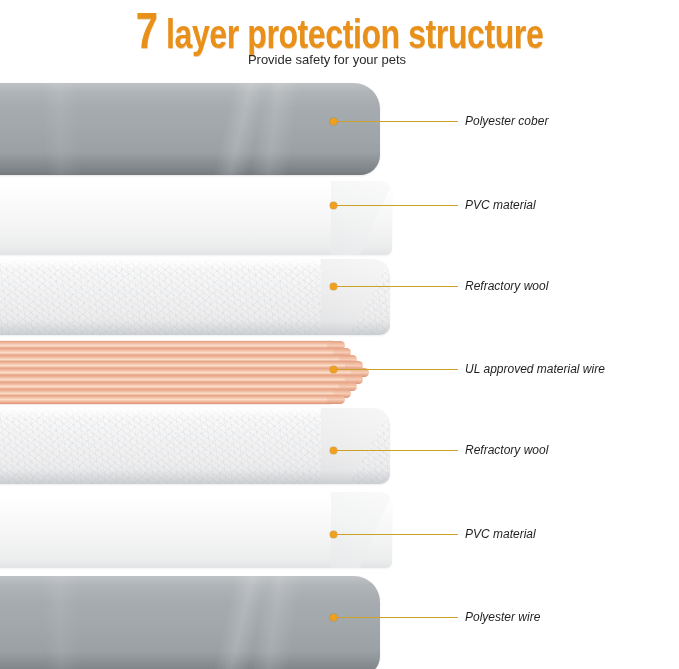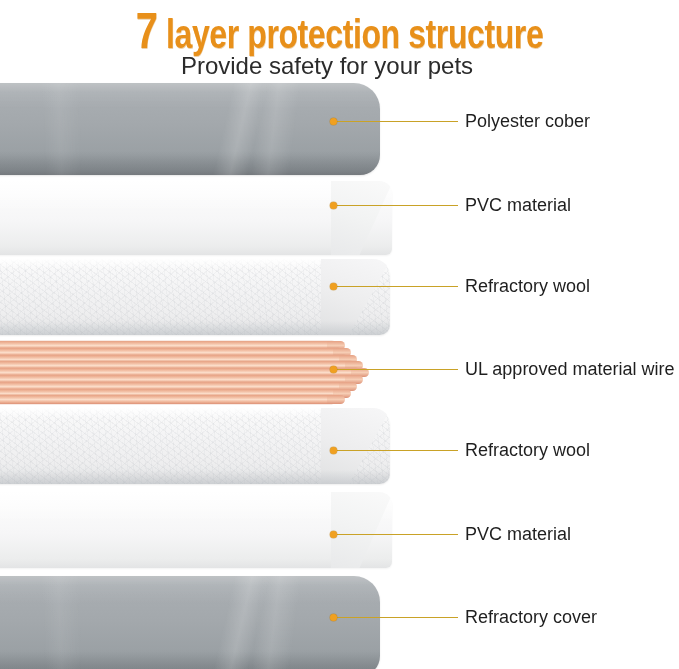--- a/index.html
+++ b/index.html
@@ -22,21 +22,21 @@
     letter-spacing:-0.5px;
     transform:scaleX(0.80);
     transform-origin:50% 50%;
     white-space:nowrap;
     text-shadow:0.5px 0.5px 0 rgba(200,120,10,.35);
   }
   .title .big{font-size:50px;}
   .subtitle{
     position:absolute;left:0;top:52px;width:654px;
     text-align:center;
-    font-size:24px;
+    font-size:13px;
     color:#2b2b2b;
     white-space:nowrap;
   }
 
   
   .layer{position:absolute;left:-40px;overflow:visible;}
 
   
   .poly{
     background:
@@ -128,23 +128,24 @@
   .dot{
     position:absolute;width:7px;height:7px;border-radius:50%;
     background:#F0A020;box-shadow:0 0 0 .5px rgba(190,125,15,.6);
     z-index:20;
   }
   .lead{
     position:absolute;height:1px;background:#C9A227;z-index:19;
   }
   .lab{
     position:absolute;left:465px;
-    font-size:18px;color:#1f1f1f;white-space:nowrap;
+    font-size:12px;color:#1f1f1f;white-space:nowrap;
     transform:translateY(-50%);
     z-index:21;
+    font-style:italic;
   }
 </style>
 </head>
 <body>
 
 <div id="stage">
 
   <div class="title">
     <span class="big">7</span><span> layer protection structure</span>
   </div>
@@ -219,16 +220,16 @@
         <div class="slant"></div>
       </div>
       <div class="dot" style="left: 330px; top: 531px;"></div>
       <div class="lead" style="left: 337px; top: 534px; width: 121px;"></div>
       <div class="lab" style="top: 534px; left: 465px;">PVC material</div>
       <div class="layer poly" style="top: 576px; width: 420px; height: 100px;">
         <div class="bevel"></div>
       </div>
       <div class="dot" style="left: 330px; top: 614px;"></div>
       <div class="lead" style="left: 337px; top: 617px; width: 121px;"></div>
-      <div class="lab" style="top: 617px; left: 465px;">Refractory cover</div>
+      <div class="lab" style="top: 617px; left: 465px;">Polyester wire</div>
     </div>
 
 </div>
 
 </body></html>

